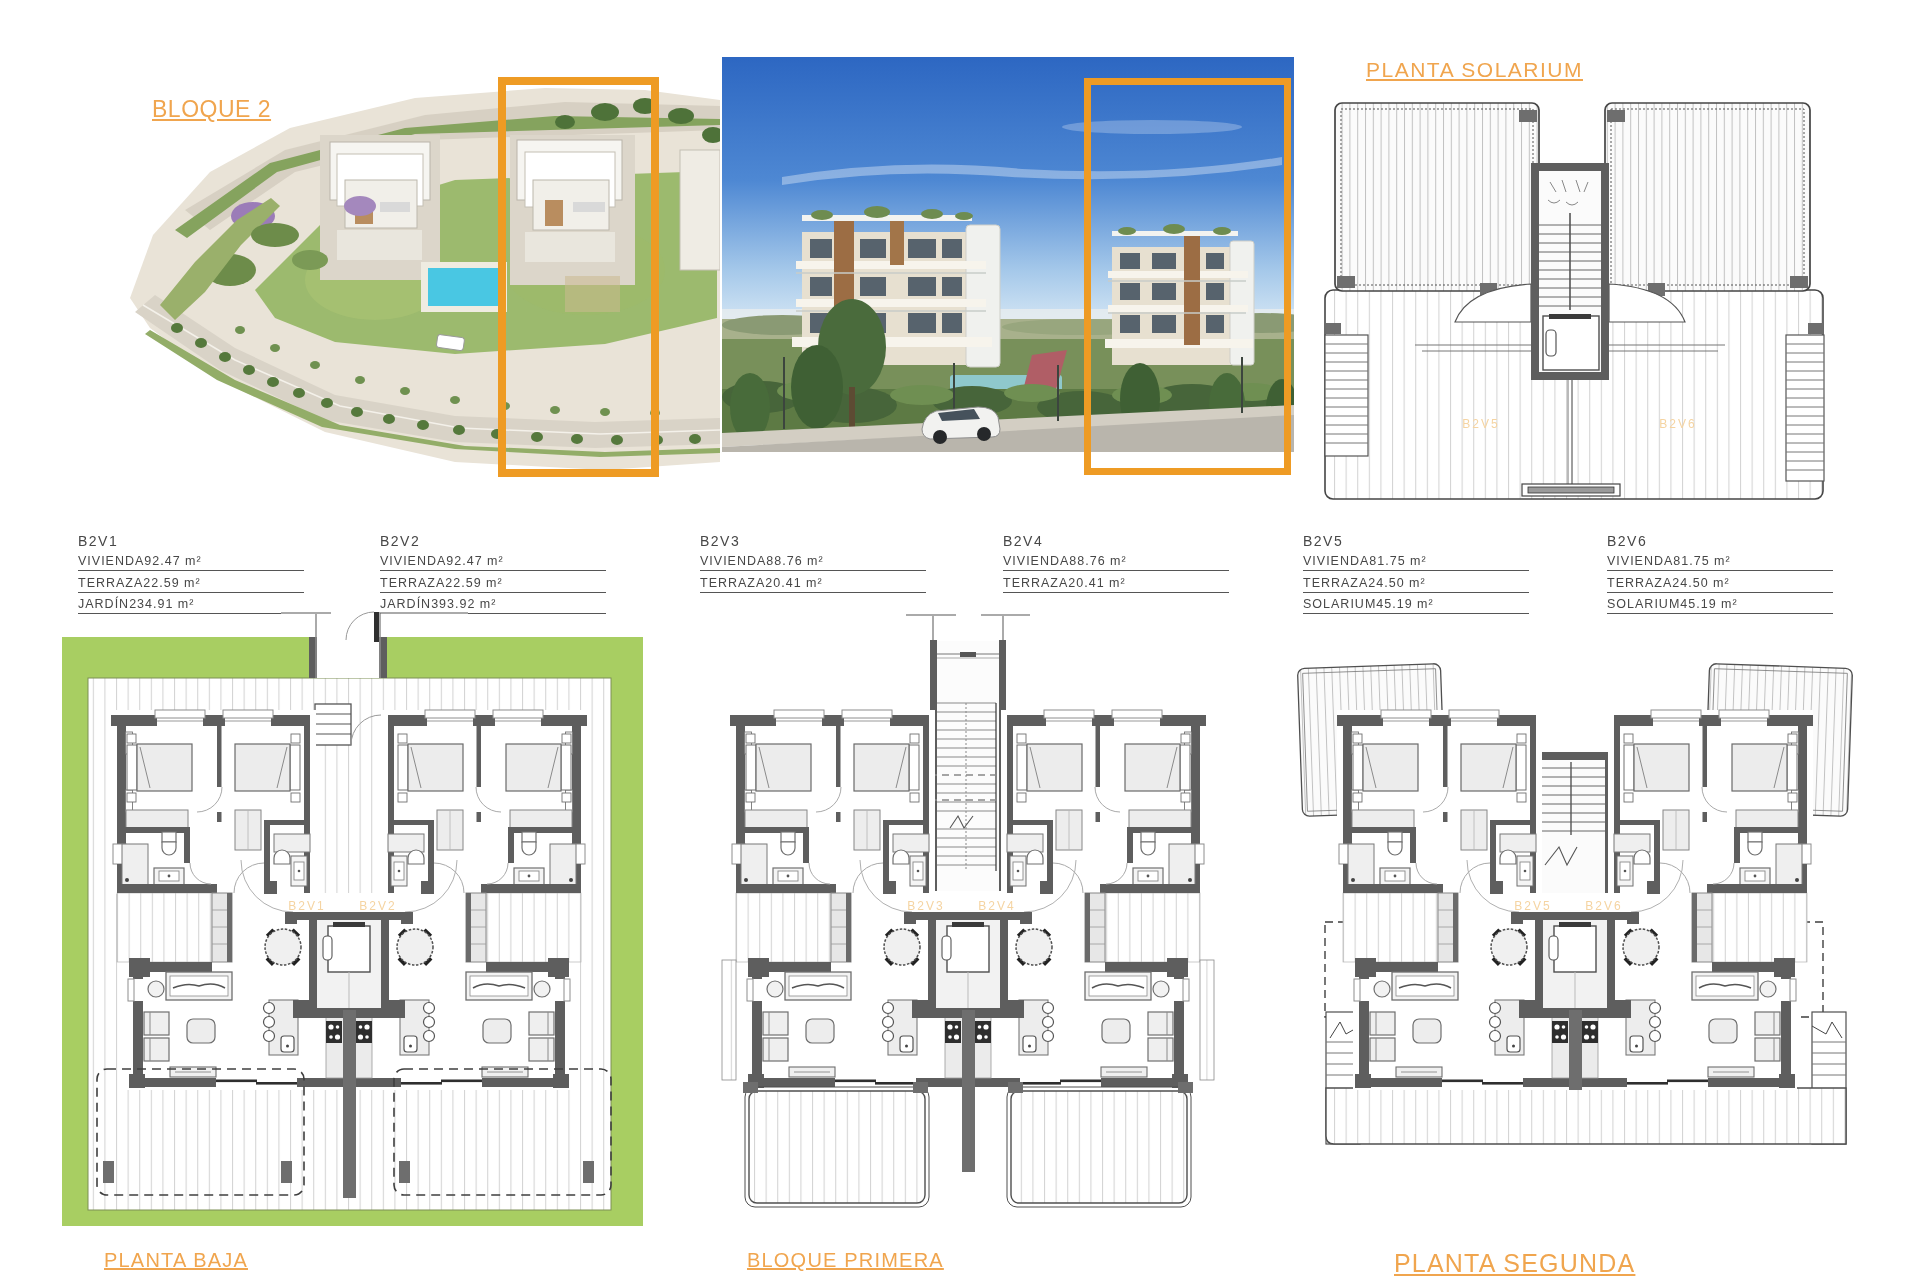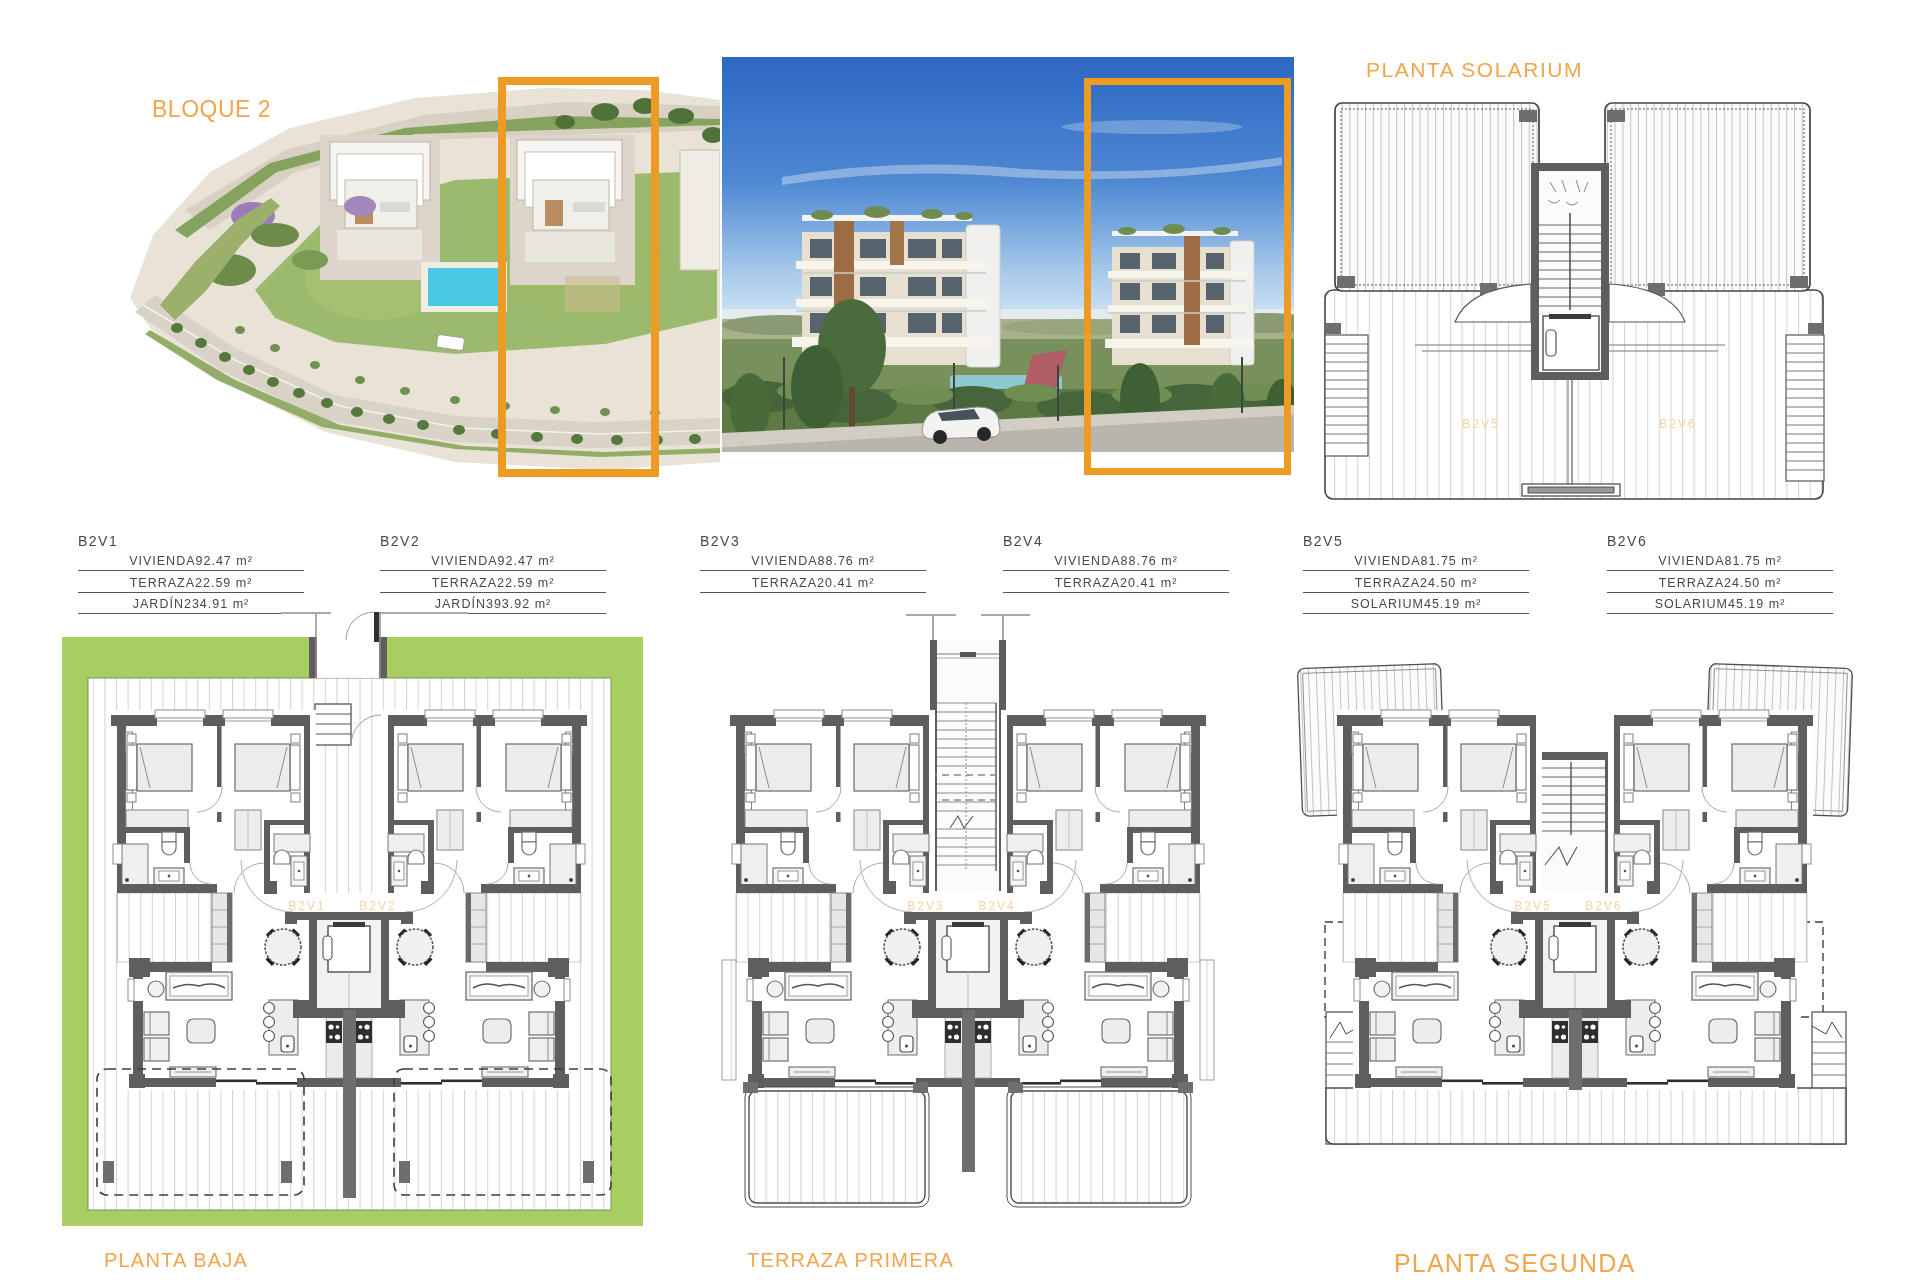--- a/index.html
+++ b/index.html
@@ -1,23 +1,23 @@
 <!DOCTYPE html>
 <html><head>
 <meta charset="utf-8">
 <style>
   html,body{margin:0;padding:0;background:#ffffff;}
   body{width:1920px;height:1280px;position:relative;overflow:hidden;
        font-family:"Liberation Sans", sans-serif;}
   .abs{position:absolute;}
-  .olabel{color:#f0a54e;letter-spacing:3px;}
+  .olabel{color:#f0a54e;letter-spacing:3px;text-decoration:underline;}
   .tbl{position:absolute;width:226px;color:#474747;}
   .tbl .hd{font-size:14px;letter-spacing:1.5px;margin-bottom:5px;}
   .tbl .row{font-size:12.5px;letter-spacing:1px;border-bottom:1.2px solid #555;
-            display:flex;justify-content:center;padding-bottom:2px;margin-bottom:4.5px;}
+            display:flex;justify-content:flex-start;padding-bottom:2px;margin-bottom:4.5px;}
 </style>
 </head>
 <body>
 
 <div class="abs olabel" style="left:152px;top:96px;font-size:23px;letter-spacing:0.5px;">BLOQUE 2</div>
 
 <svg id="aerial" class="abs" style="left:125px;top:80px;" width="595" height="400" viewBox="0 0 595 400">
 
   <path d="M5,218 L28,155 L85,92 L165,48 L290,18 L420,8 L520,10 L595,20 L595,382 L480,390 L330,382 L200,352 L95,300 L25,248 Z" fill="#e9e3d7"></path>
 
@@ -762,15 +762,15 @@
   <use href="#pair" transform="translate(1343,716)"></use>
 
   <text x="1533" y="910" font-size="12" letter-spacing="2" fill="#f5d4a2" text-anchor="middle">B2V5</text>
   <text x="1604" y="910" font-size="12" letter-spacing="2" fill="#f5d4a2" text-anchor="middle">B2V6</text>
 
   <rect x="1569" y="1010" width="13" height="80" fill="#6e6e6e"></rect>
 </svg>
 
 <div class="abs olabel" style="left:104px;top:1249px;font-size:20px;letter-spacing:1.2px;">PLANTA BAJA</div>
 
-<div class="abs olabel" style="left:747px;top:1249px;font-size:20px;letter-spacing:1.2px;">TERRAZA PRIMERA</div>
+<div class="abs olabel" style="left:747px;top:1249px;font-size:20px;letter-spacing:1.2px;">BLOQUE PRIMERA</div>
 
 <div class="abs olabel" style="left:1394px;top:1249px;font-size:25px;letter-spacing:1.2px;">PLANTA SEGUNDA</div>
 
 </body></html>

